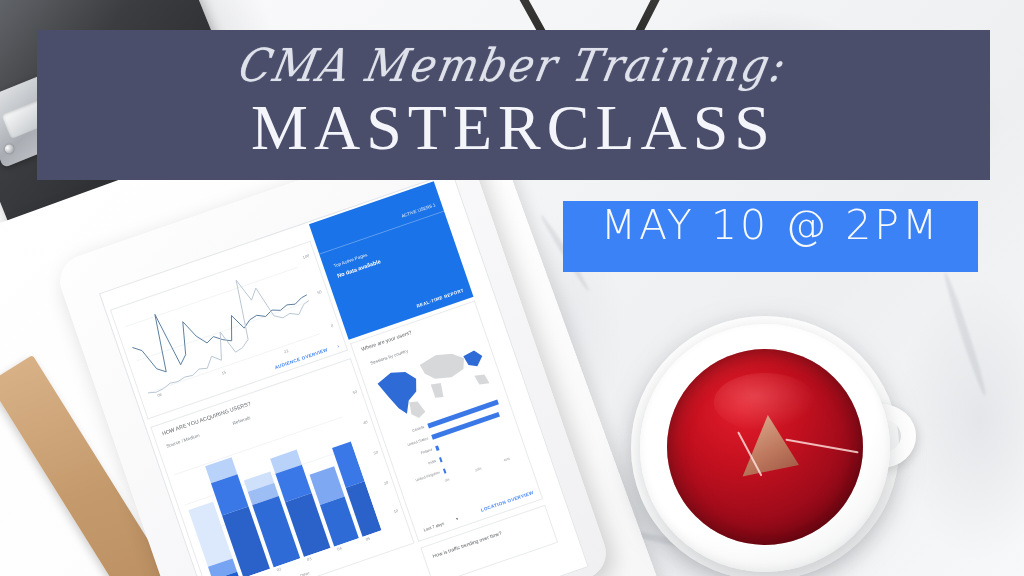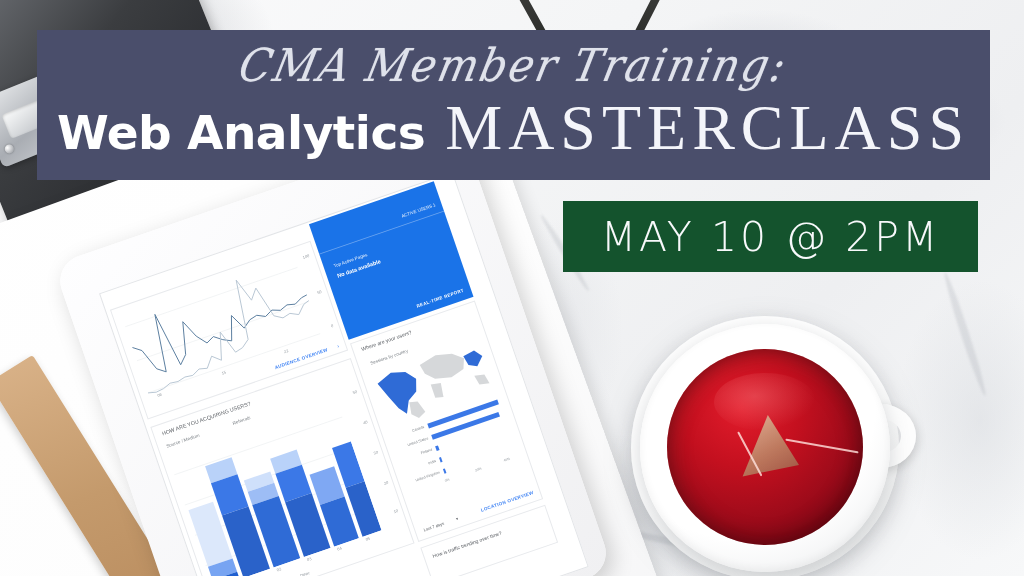--- a/index.html
+++ b/index.html
@@ -191,22 +191,22 @@
     letter-spacing:-.5px;
   }
   .h-serif {
     font-family:"Liberation Serif", serif;
     font-weight:400; font-size:64px; color:#f4f5fa;
     letter-spacing:6px;
   }
 
   .banner-date {
     position:absolute; left:563px; top:201px; width:415px; height:71px;
-    background:#14532d;
-    display:flex; align-items:center; justify-content:center;
+    background:#3b82f6;
+    display:flex; justify-content:center;
   }
   .date-txt {
     font-family:"DejaVu Sans", sans-serif;
     font-weight:300; font-size:41px; color:#f8f9fb;
     letter-spacing:3px;
   }
 </style>
 </head>
 <body>
 
@@ -360,21 +360,20 @@
         <span class="teabag"></span>
         <span class="tb-string" style="left:118px;top:96px;width:74px;transform:rotate(10deg)"></span>
         <span class="tb-string" style="left:58px;top:104px;width:50px;transform:rotate(62deg)"></span>
       </div>
     </div>
   </div>
 
   <div class="banner-navy">
     <div class="script">CMA Member Training:</div>
     <div class="headline">
-      <span class="h-bold">Web Analytics</span>
       <span class="h-serif">MASTERCLASS</span>
     </div>
   </div>
 
   <div class="banner-date">
     <span class="date-txt">MAY 10 @ 2PM</span>
   </div>
 
 </div>
 

